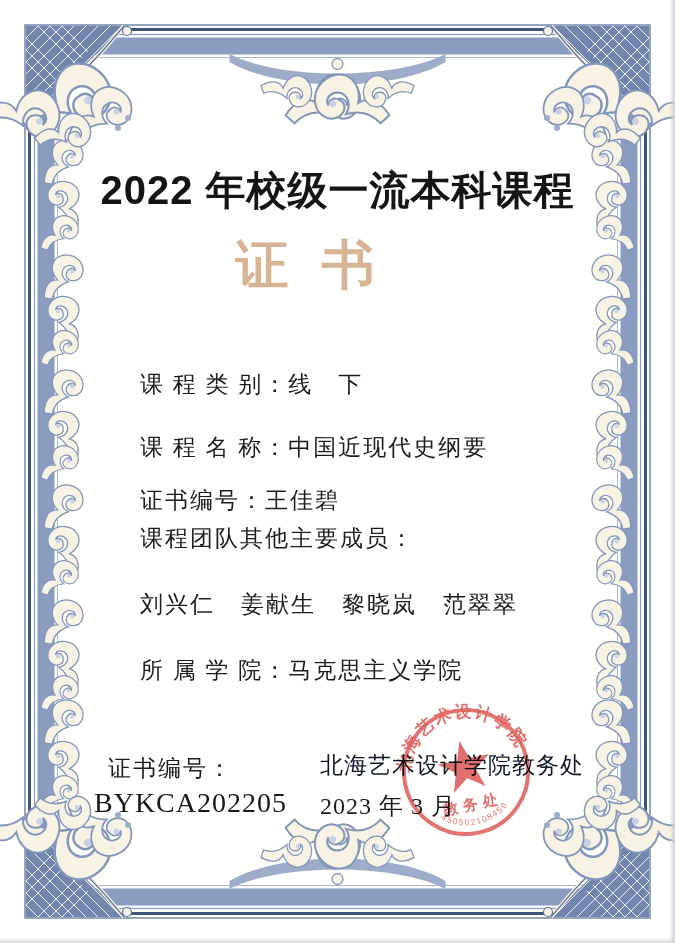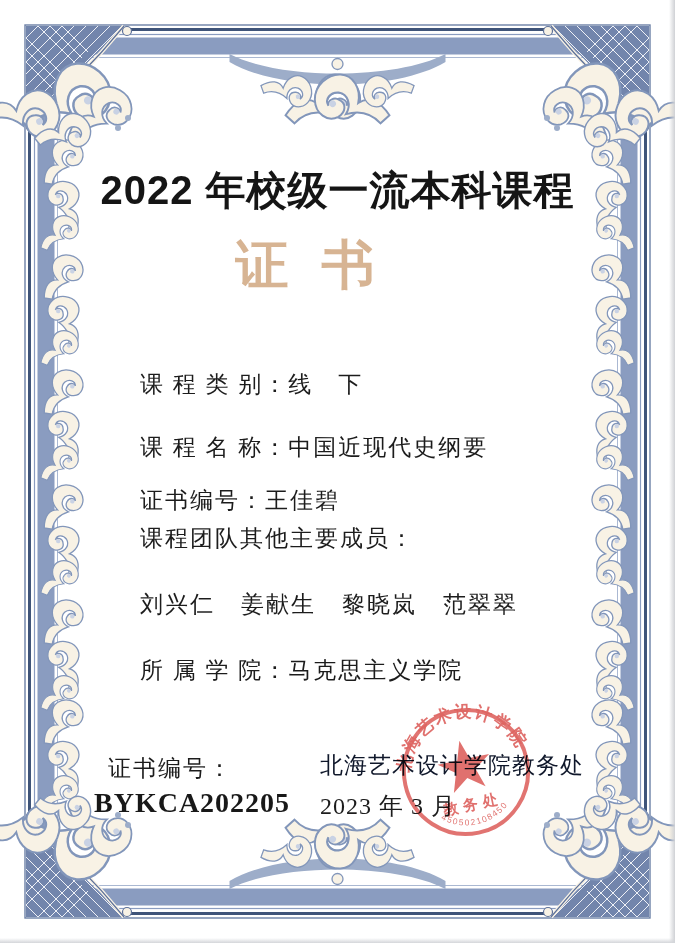--- a/index.html
+++ b/index.html
@@ -66,21 +66,21 @@
   .row-names { top: 589px; display: flex; gap: 26px; }
   .row-6 { top: 655px; }
 
   .footer-certno-label {
     position: absolute; left: 108px; top: 753px;
     font-size: 23px; letter-spacing: 2px; color: #1c1c1c;
   }
   .footer-certno {
     position: absolute; left: 94px; top: 787px;
     font-family: "Liberation Serif", serif;
-    font-size: 28px; letter-spacing: 1px; color: #181818; font-weight: bold;
+    font-size: 28px; letter-spacing: 1px; color: #181818;
   }
   .footer-issuer {
     position: absolute; left: 320px; top: 750px; width: 256px;
     text-align: center;
     font-size: 23px; letter-spacing: 1px; color: #0f172a;
     white-space: nowrap;
   }
   .footer-date {
     position: absolute; left: 320px; top: 790px; width: 256px;
     text-align: left;

